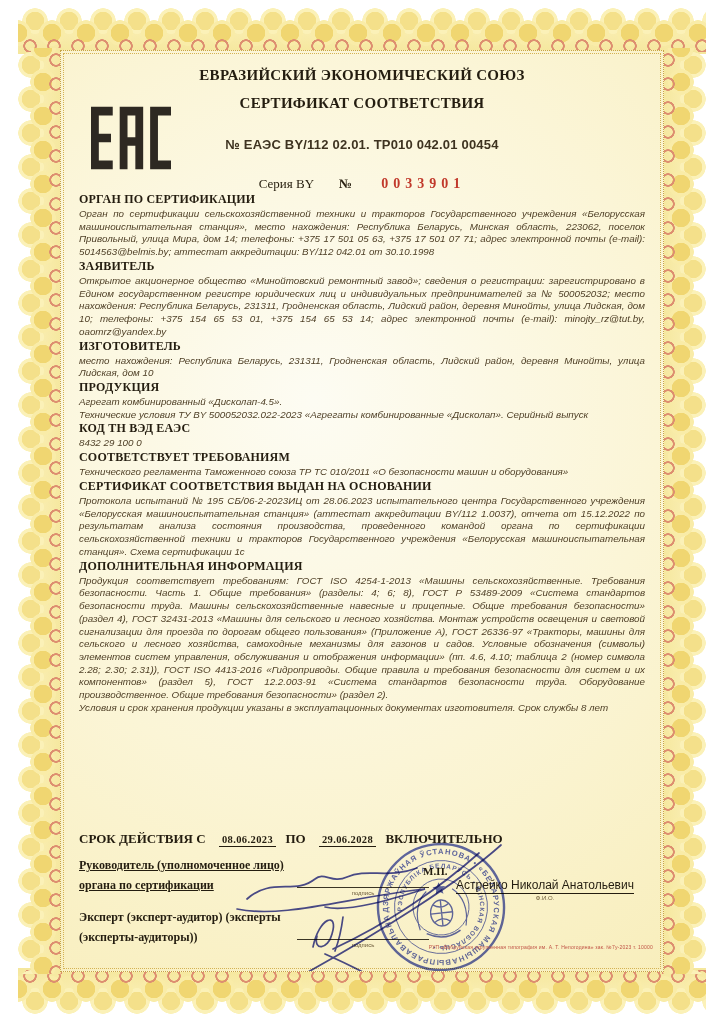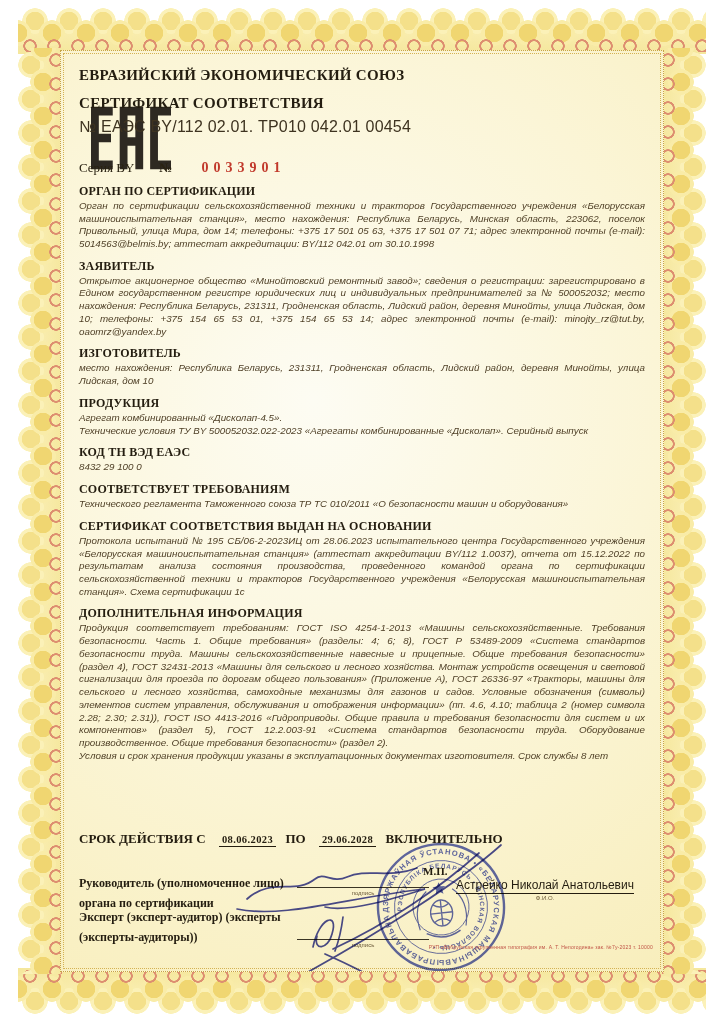--- a/index.html
+++ b/index.html
@@ -30,41 +30,41 @@
     background-size:14px 24px,26px 34px,26px 34px,24px 100%;
     background-position:30px 0,12px 17px,0 0,22px 0;
     background-repeat:repeat-y,repeat-y,repeat-y,no-repeat;}
   
   .inner{position:absolute;inset:42px;overflow:hidden;
     background:radial-gradient(ellipse 120% 85% at 42% 38%, #fdfcf3 0%, #fbf5d6 48%, #f7ecb4 100%);
     border:1px dotted #c8a446;}
   .inner::before{content:"";position:absolute;inset:2px;border:1px dotted #d4b254;pointer-events:none;}
   .flow{position:relative;padding:16px 18px 0;box-sizing:border-box;color:#4e3f26;
         font-size:9.8px;line-height:1.3;}
-  .center{text-align:left;}
+  .center{text-align:center;}
   .t1{font:700 15px "Liberation Serif",serif;color:#241d10;letter-spacing:.3px;}
   .t2{font:700 15px "Liberation Serif",serif;color:#241d10;letter-spacing:.3px;margin-top:11px;}
-  .docnum{margin-top:5px;font-weight:400;font-size:16px;color:#3e3category;color:#3e3320;letter-spacing:.2px;}
+  .docnum{margin-top:25px;font-weight:700;font-size:13px;color:#3e3category;color:#3e3320;letter-spacing:.2px;}
   .serialrow{margin-top:22px;font:400 13px "Liberation Serif",serif;color:#2a2212;}
   .serialrow .nosign{margin-left:22px;font-weight:700;}
   .serial{margin-left:26px;font:700 14px "Liberation Serif",serif;letter-spacing:5px;}
-  .sec{margin-top:8px;}
+  .sec{}
   .hd{font:700 12px "Liberation Serif",serif;color:#241d10;letter-spacing:.2px;margin:0 0 1px;}
   .bd{text-align:justify;font-style:italic;}
   .eac{position:absolute;left:30px;top:50px;}
   
   .validity{position:absolute;left:18px;top:780px;white-space:nowrap;
             font:700 13px "Liberation Serif",serif;color:#241d10;}
   .vdate{font:700 10.5px "Liberation Serif",serif;border-bottom:1px solid #241d10;
          padding:0 3px 1px;letter-spacing:.4px;margin:0 6px;}
   .vword{margin-right:4px;}
   .sigblock{position:absolute;left:18px;right:14px;top:798px;height:120px;}
   .role{position:absolute;left:0;width:238px;font:700 12px "Liberation Serif",serif;
         color:#241d10;line-height:1.7;}
-  .role1{top:24px;} .role2{top:58px;}
+  .role1{top:6px;text-decoration:underline;} .role2{top:58px;}
   .sigline{position:absolute;width:132px;border-bottom:1px solid #3a3424;height:0;}
   .sigline1{left:218px;top:38px;} .sigline2{left:218px;top:90px;}
   .sigcap{position:absolute;left:218px;width:132px;text-align:center;font-size:6px;color:#6b5a39;}
   .sigcap1{top:41px;} .sigcap2{top:93px;}
   .mp{position:absolute;left:344px;top:16px;font:700 11px "Liberation Serif",serif;color:#241d10;}
   .nameblk{position:absolute;right:0;width:208px;text-align:center;}
   .nb1{top:26px;} .nb2{top:76px;}
   .name{display:inline-block;font-size:12px;color:#241d10;border-bottom:1px solid #241d10;padding-bottom:1px;}
   .fio{font-size:6px;color:#6b5a39;margin-top:1px;}
   .imprint{position:absolute;right:10px;top:893px;font-size:5px;color:#bf5044;letter-spacing:.2px;}

